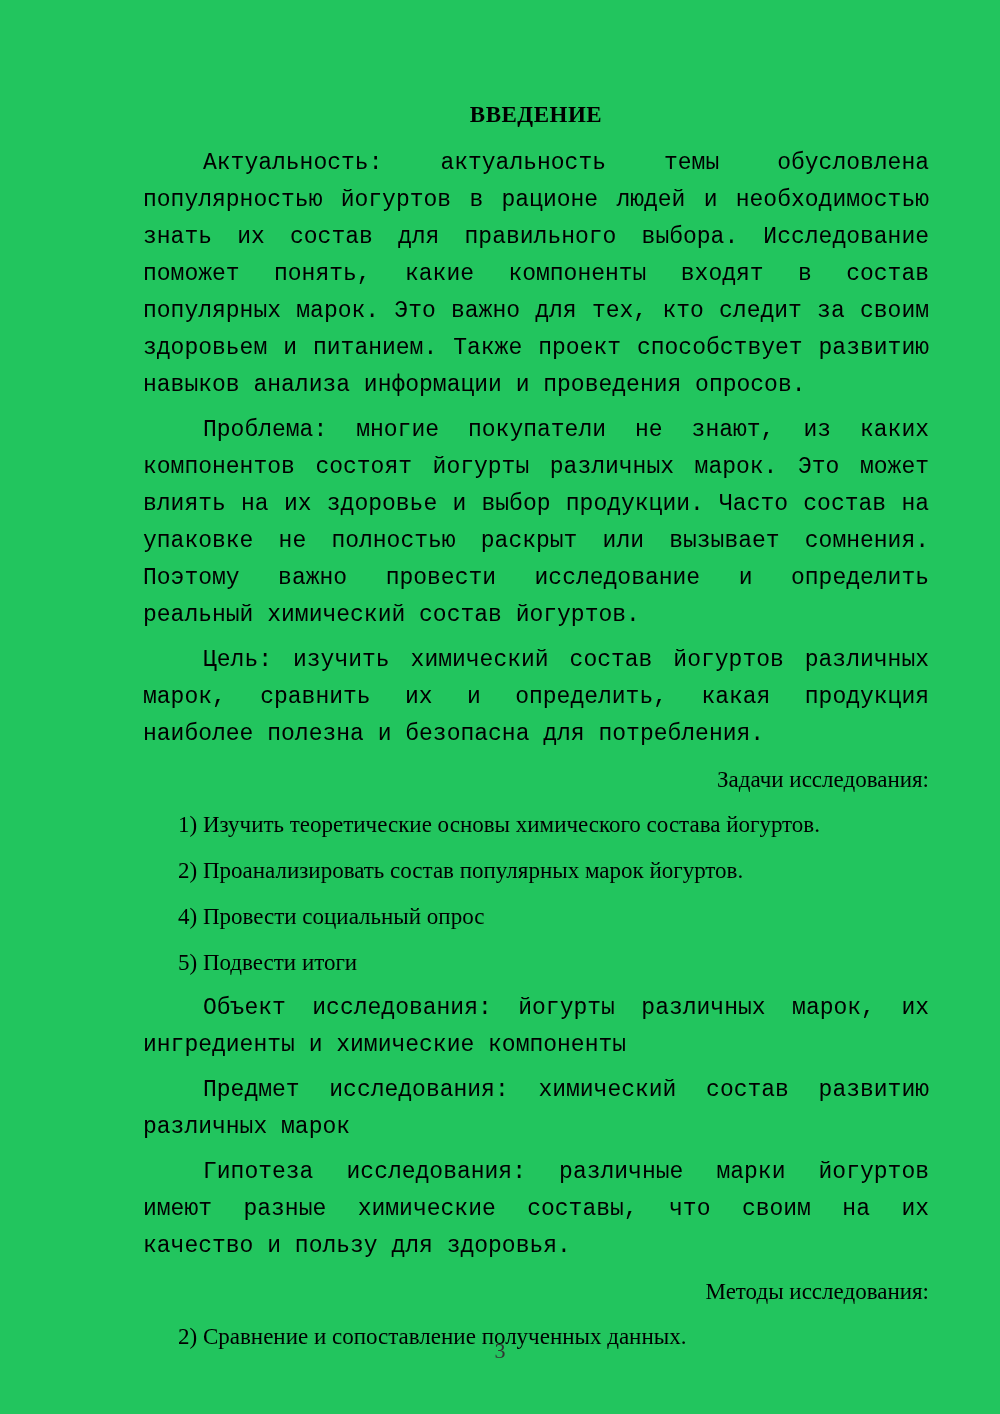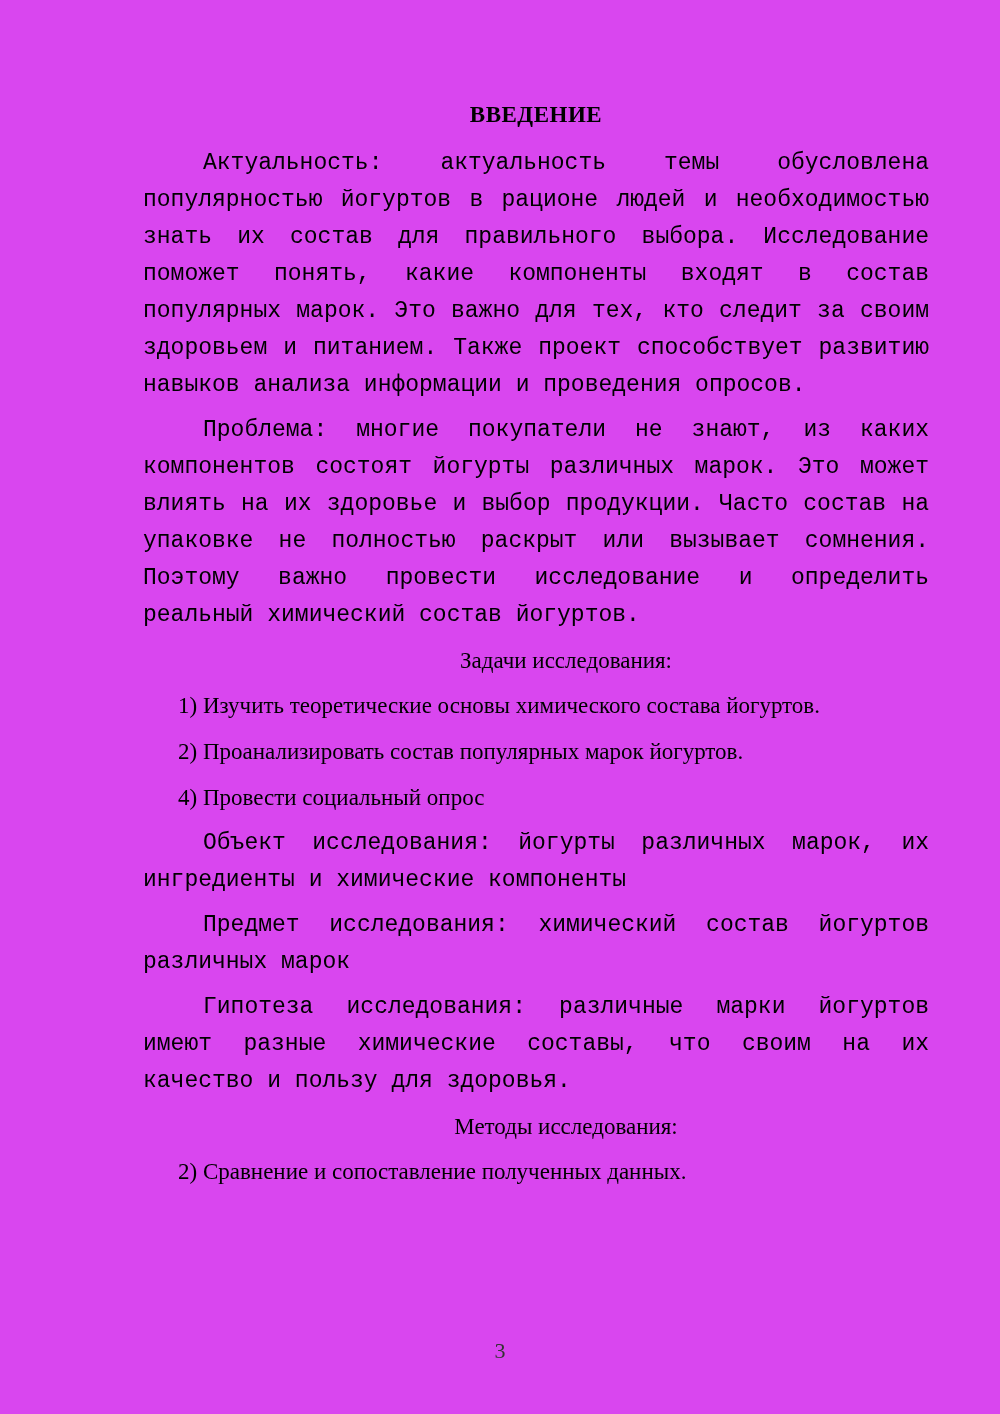--- a/index.html
+++ b/index.html
@@ -16,21 +16,21 @@
     color: #000000;
     overflow: hidden;
   }
 
   .page {
     position: absolute;
     top: 0;
     left: 0;
     width: 1000px;
     height: 1414px;
-    background: #d946ef;
+    background: #22c55e;
     padding: 96px 71px 11px 143px;
   }
 
   .doc-title {
     text-align: center;
     font-size: 23px;
     font-weight: bold;
     line-height: 37px;
     margin-bottom: 12px;
     letter-spacing: 0.5px;
@@ -41,21 +41,21 @@
     line-height: 37px;
     text-align: justify;
     text-indent: 60px;
     margin-bottom: 8px;
     font-family: Liberation Mono, monospace;
   }
 
   .para-heading {
     font-size: 23px;
     line-height: 37px;
-    text-align: center;
+    text-align: right;
     text-indent: 60px;
     margin-bottom: 8px;
   }
 
   .num-list {
     list-style: none;
   }
 
   .num-item {
     font-size: 23px;
@@ -80,32 +80,34 @@
 <body>
 
 <div class="page">
 
   <h1 class="doc-title">ВВЕДЕНИЕ</h1>
 
   <p class="para">Актуальность: актуальность темы обусловлена популярностью йогуртов в рационе людей и необходимостью знать их состав для правильного выбора. Исследование поможет понять, какие компоненты входят в состав популярных марок. Это важно для тех, кто следит за своим здоровьем и питанием. Также проект способствует развитию навыков анализа информации и проведения опросов.</p>
 
   <p class="para">Проблема: многие покупатели не знают, из каких компонентов состоят йогурты различных марок. Это может влиять на их здоровье и выбор продукции. Часто состав на упаковке не полностью раскрыт или вызывает сомнения. Поэтому важно провести исследование и определить реальный химический состав йогуртов.</p>
 
+  <p class="para">Цель: изучить химический состав йогуртов различных марок, сравнить их и определить, какая продукция наиболее полезна и безопасна для потребления.</p>
 
   <p class="para-heading">Задачи исследования:</p>
 
   <ul class="num-list">
     <li class="num-item">1) Изучить теоретические основы химического состава йогуртов.</li>
     <li class="num-item">2) Проанализировать состав популярных марок йогуртов.</li>
     <li class="num-item">4) Провести социальный опрос</li>
+    <li class="num-item">5) Подвести итоги</li>
   </ul>
 
   <p class="para">Объект исследования: йогурты различных марок, их ингредиенты и химические компоненты</p>
 
-  <p class="para">Предмет исследования: химический состав йогуртов различных марок</p>
+  <p class="para">Предмет исследования: химический состав развитию различных марок</p>
 
   <p class="para">Гипотеза исследования: различные марки йогуртов имеют разные химические составы, что своим на их качество и пользу для здоровья.</p>
 
   <p class="para-heading">Методы исследования:</p>
 
   <ul class="num-list">
     <li class="num-item">2) Сравнение и сопоставление полученных данных.</li>
   </ul>
 
   <div class="page-number">3</div>

